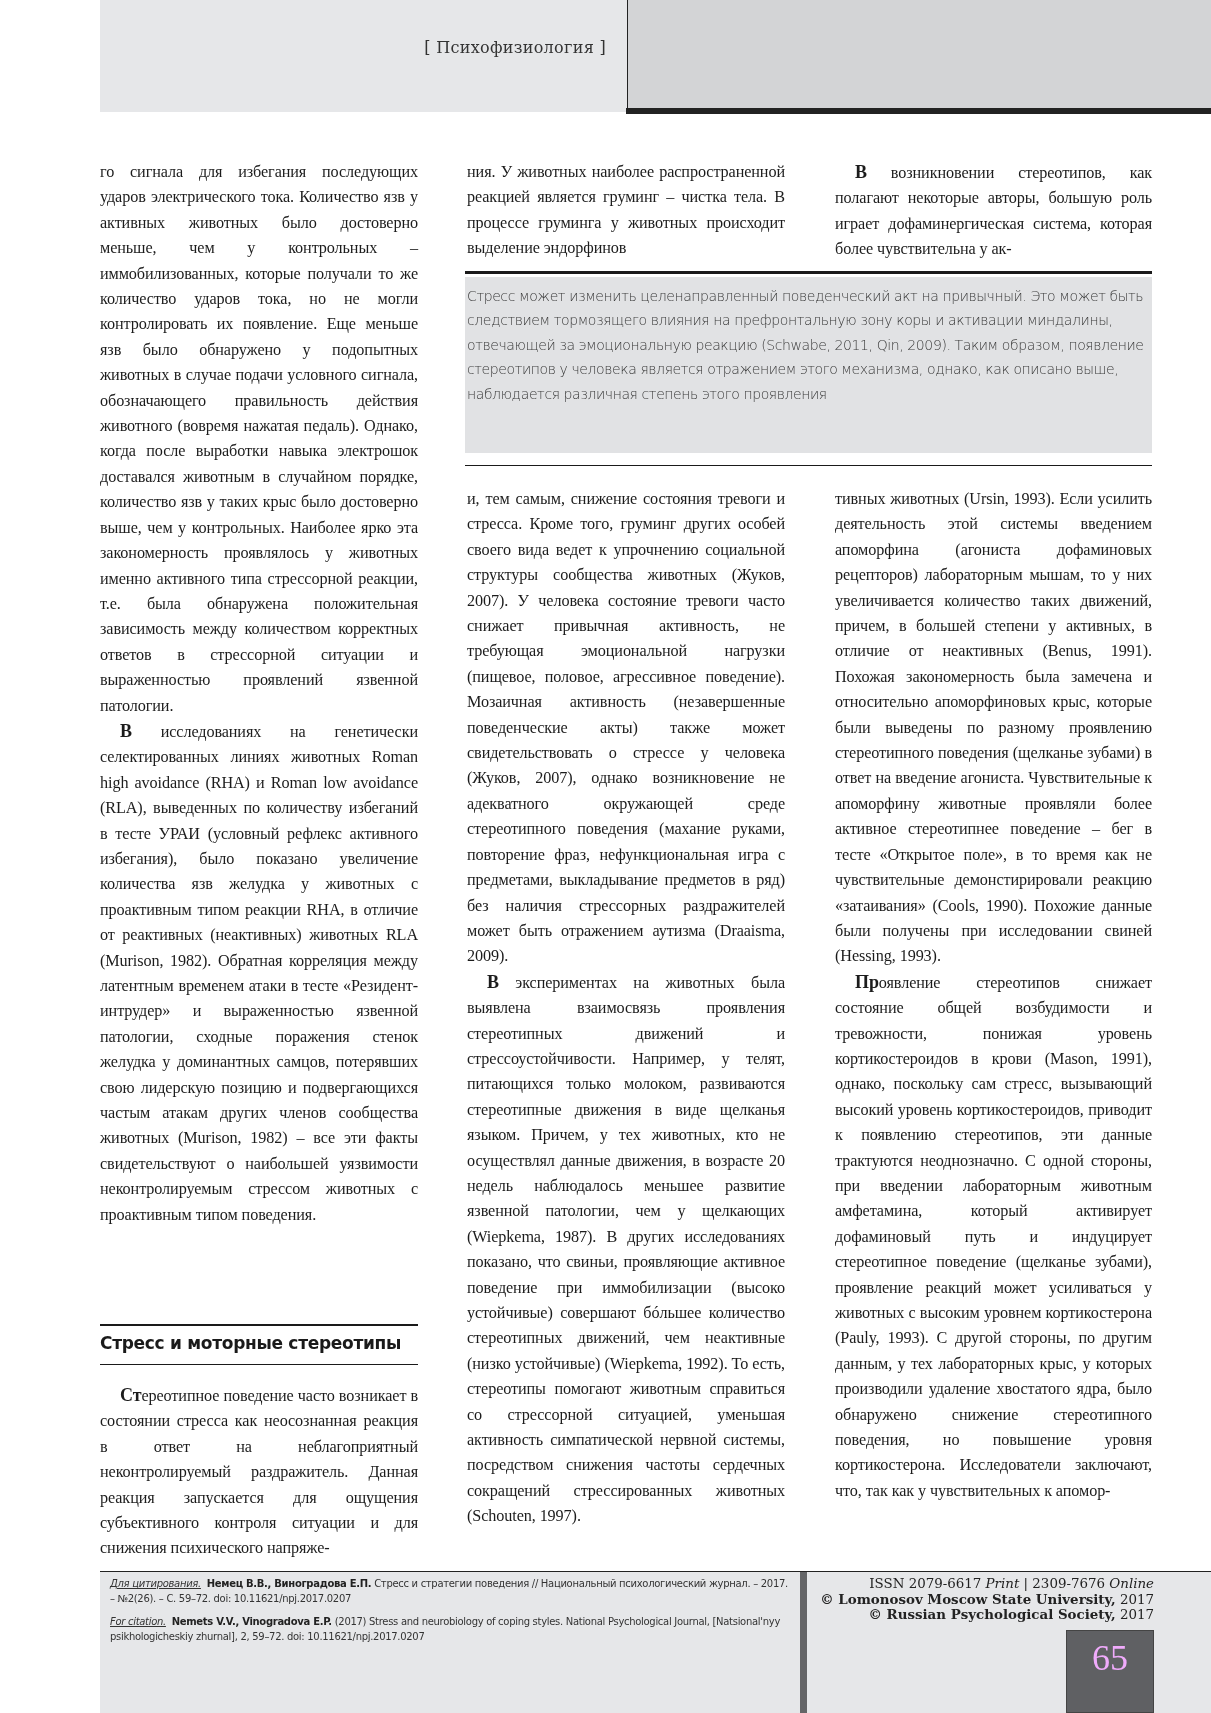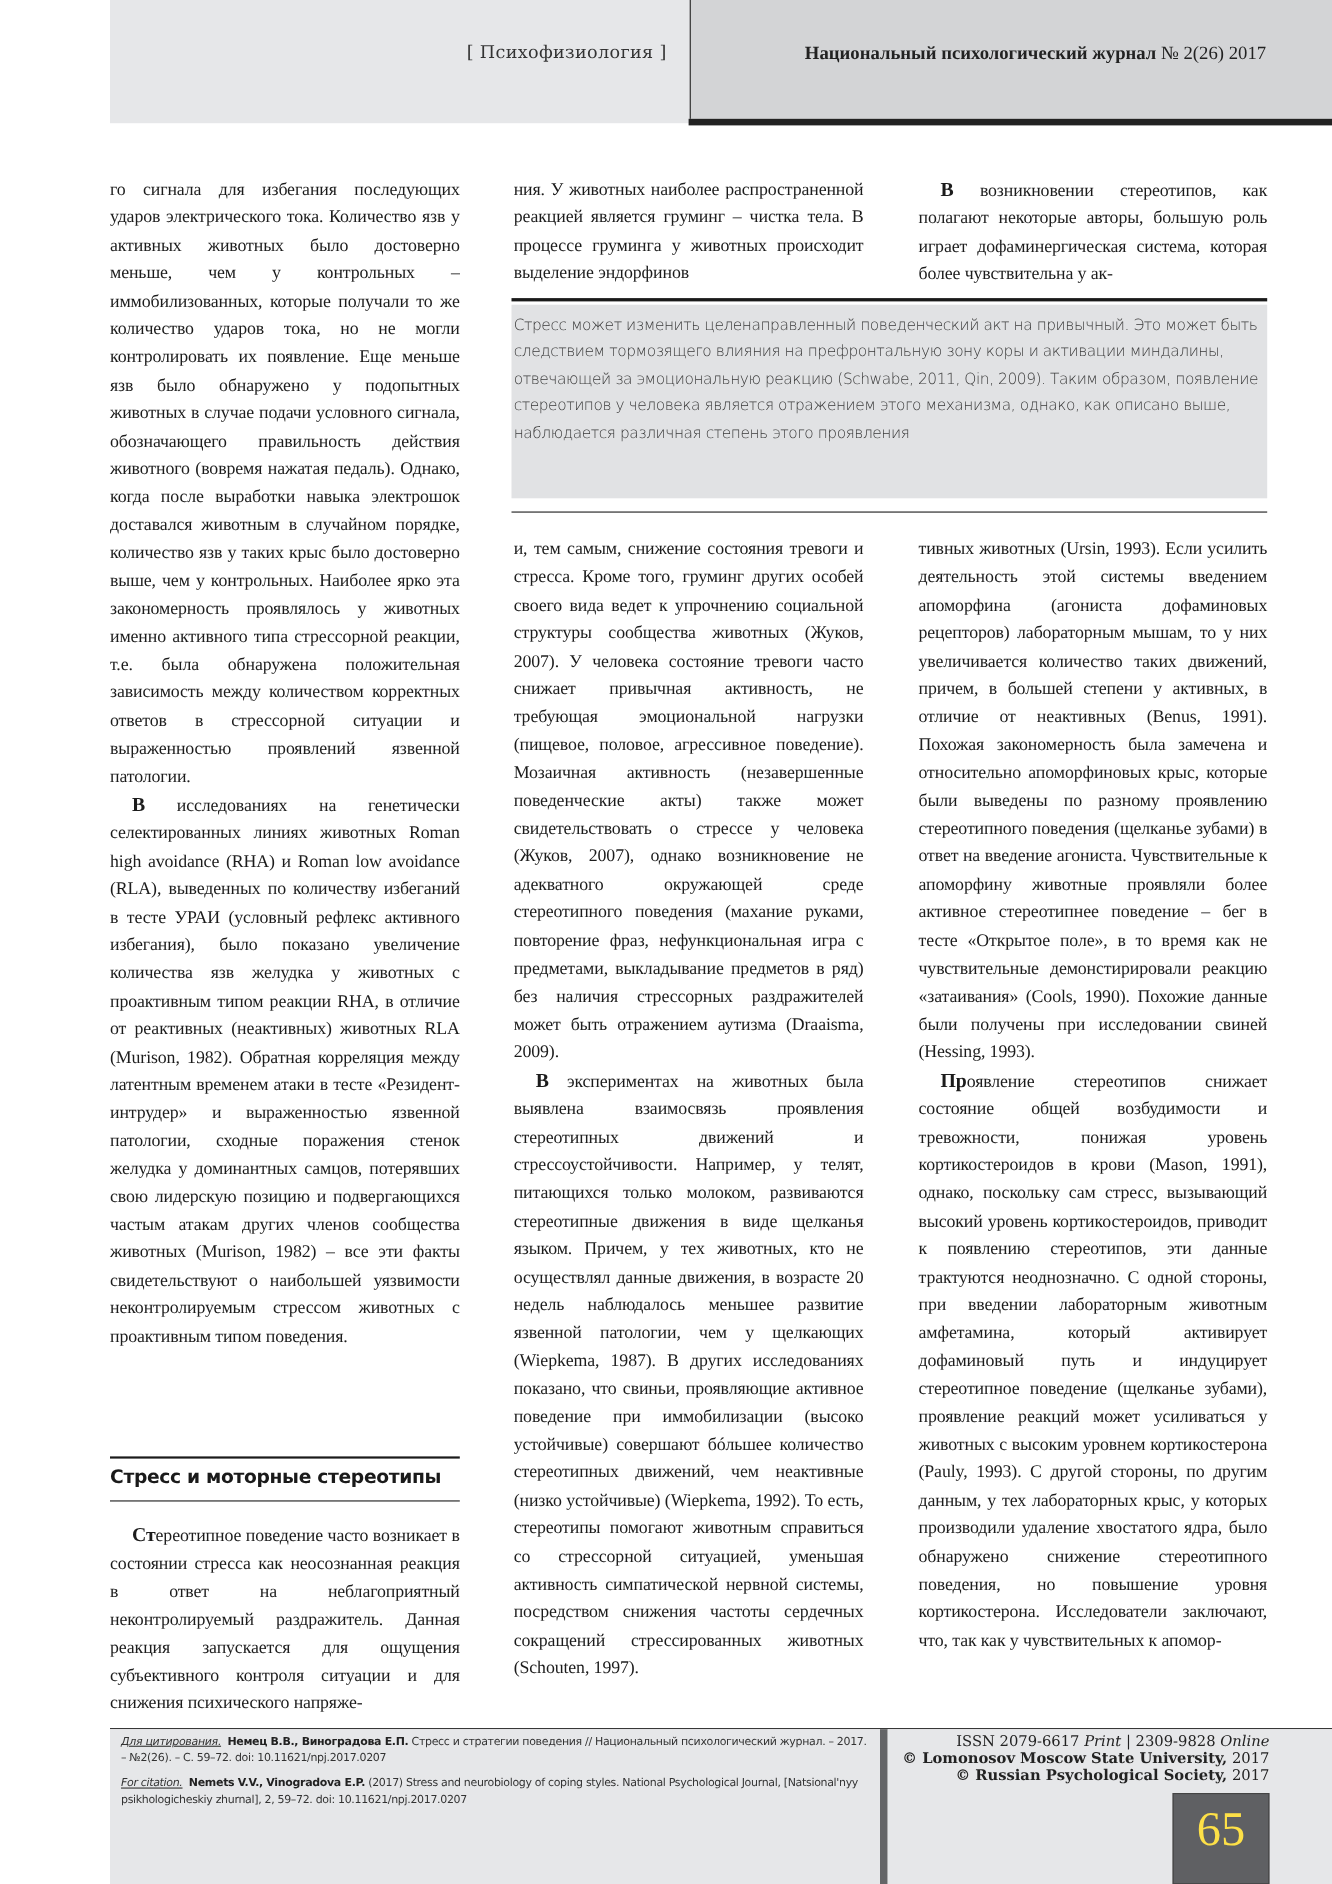--- a/index.html
+++ b/index.html
@@ -84,32 +84,31 @@
     font-family:"DejaVu Serif", serif; font-size:13.4px; line-height:15.5px; color:#222;
   }
   .rights .i { font-style:italic; font-weight:normal; }
   .rights .b { font-weight:bold; }
   .page-box {
     position:absolute; left:1066px; top:1630px; width:88px; height:83px; background:#5f6063;
     border:1px solid #444; box-sizing:border-box;
   }
   .page-num {
     position:absolute; left:0; top:6px; width:100%; text-align:center;
-    font-family:"Liberation Serif", serif; font-size:44px; color:#fde047;
+    font-family:"Liberation Serif", serif; font-size:36px; color:#f0abfc;
   }
 </style>
 </head>
 <body>
 
 <div class="header-left"></div>
 <div class="header-right"></div>
 <div class="header-bar"></div>
 <div class="section-tag">[ Психофизиология ]</div>
 <div class="journal-block">
-  <div><span class="b">Национальный психологический журнал</span><span> № 2(26) 2017</span></div>
 </div>
 
 <div class="col col1">
   <p>го сигнала для избегания последующих ударов электрического тока. Количество язв у активных животных было достоверно меньше, чем у контрольных – иммобилизованных, которые получали то же количество ударов тока, но не могли контролировать их появление. Еще меньше язв было обнаружено у подопытных животных в случае подачи условного сигнала, обозначающего правильность действия животного (вовремя нажатая педаль). Однако, когда после выработки навыка электрошок доставался животным в случайном порядке, количество язв у таких крыс было достоверно выше, чем у контрольных. Наиболее ярко эта закономерность проявлялось у животных именно активного типа стрессорной реакции, т.е. была обнаружена положительная зависимость между количеством корректных ответов в стрессорной ситуации и выраженностью проявлений язвенной патологии.</p>
   <p class="ind"><span class="dc">В</span><span> исследованиях на генетически селектированных линиях животных Roman high avoidance (RHA) и Roman low avoidance (RLA), выведенных по количеству избеганий в тесте УРАИ (условный рефлекс активного избегания), было показано увеличение количества язв желудка у животных с проактивным типом реакции RHA, в отличие от реактивных (неактивных) животных RLA (Murison, 1982). Обратная корреляция между латентным временем атаки в тесте «Резидент-интрудер» и выраженностью язвенной патологии, сходные поражения стенок желудка у доминантных самцов, потерявших свою лидерскую позицию и подвергающихся частым атакам других членов сообщества животных (Murison, 1982) – все эти факты свидетельствуют о наибольшей уязвимости неконтролируемым стрессом животных с проактивным типом поведения.</span></p>
 </div>
 
 <div class="subhead-top"></div>
 <div class="subhead">Стресс и моторные стереотипы</div>
 <div class="subhead-bottom"></div>
@@ -149,20 +148,20 @@
 <div class="cite cite1">
   <span class="lbl">Для цитирования.</span>&nbsp;
   <span class="auth">Немец В.В., Виноградова Е.П.</span><span> Стресс и стратегии поведения // Национальный психологический журнал. – 2017. – №2(26). – С. 59–72. doi: 10.11621/npj.2017.0207</span>
 </div>
 <div class="cite cite2">
   <span class="lbl">For citation.</span>&nbsp;
   <span class="auth">Nemets V.V., Vinogradova E.P.</span><span> (2017) Stress and neurobiology of coping styles. National Psychological Journal, </span><span class="it">[Natsional'nyy psikhologicheskiy zhurnal],</span><span> 2, 59–72. doi: 10.11621/npj.2017.0207</span>
 </div>
 
 <div class="rights">
-  <div><span>ISSN 2079-6617 </span><span class="i">Print</span><span> | 2309-9828 </span><span class="i">Online</span></div>
+  <div><span>ISSN 2079-6617 </span><span class="i">Print</span><span> | 2309-7676 </span><span class="i">Online</span></div>
   <div><span class="b">© Lomonosov Moscow State University,</span><span> 2017</span></div>
   <div><span class="b">© Russian Psychological Society,</span><span> 2017</span></div>
 </div>
 
 <div class="page-box">
   <div class="page-num">65</div>
 </div>
 
 </body></html>

